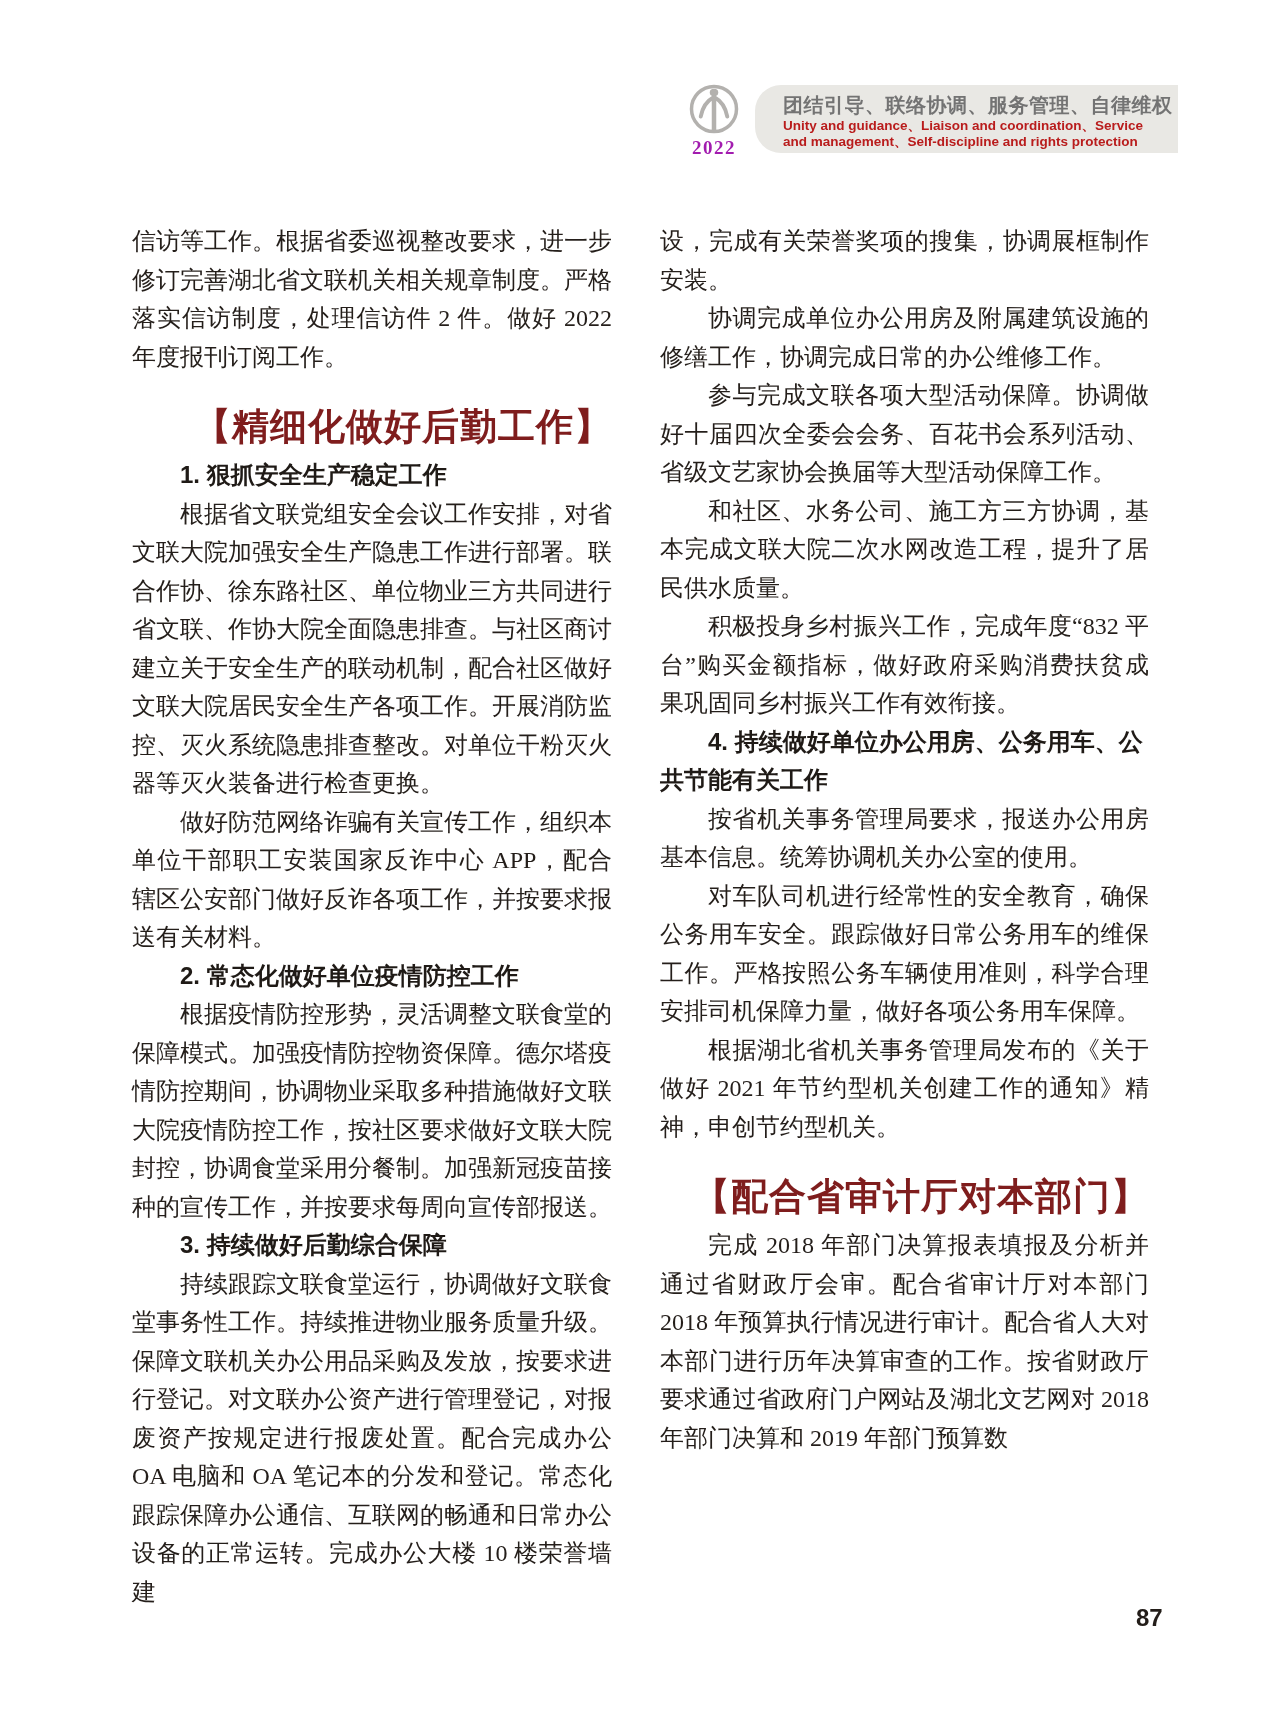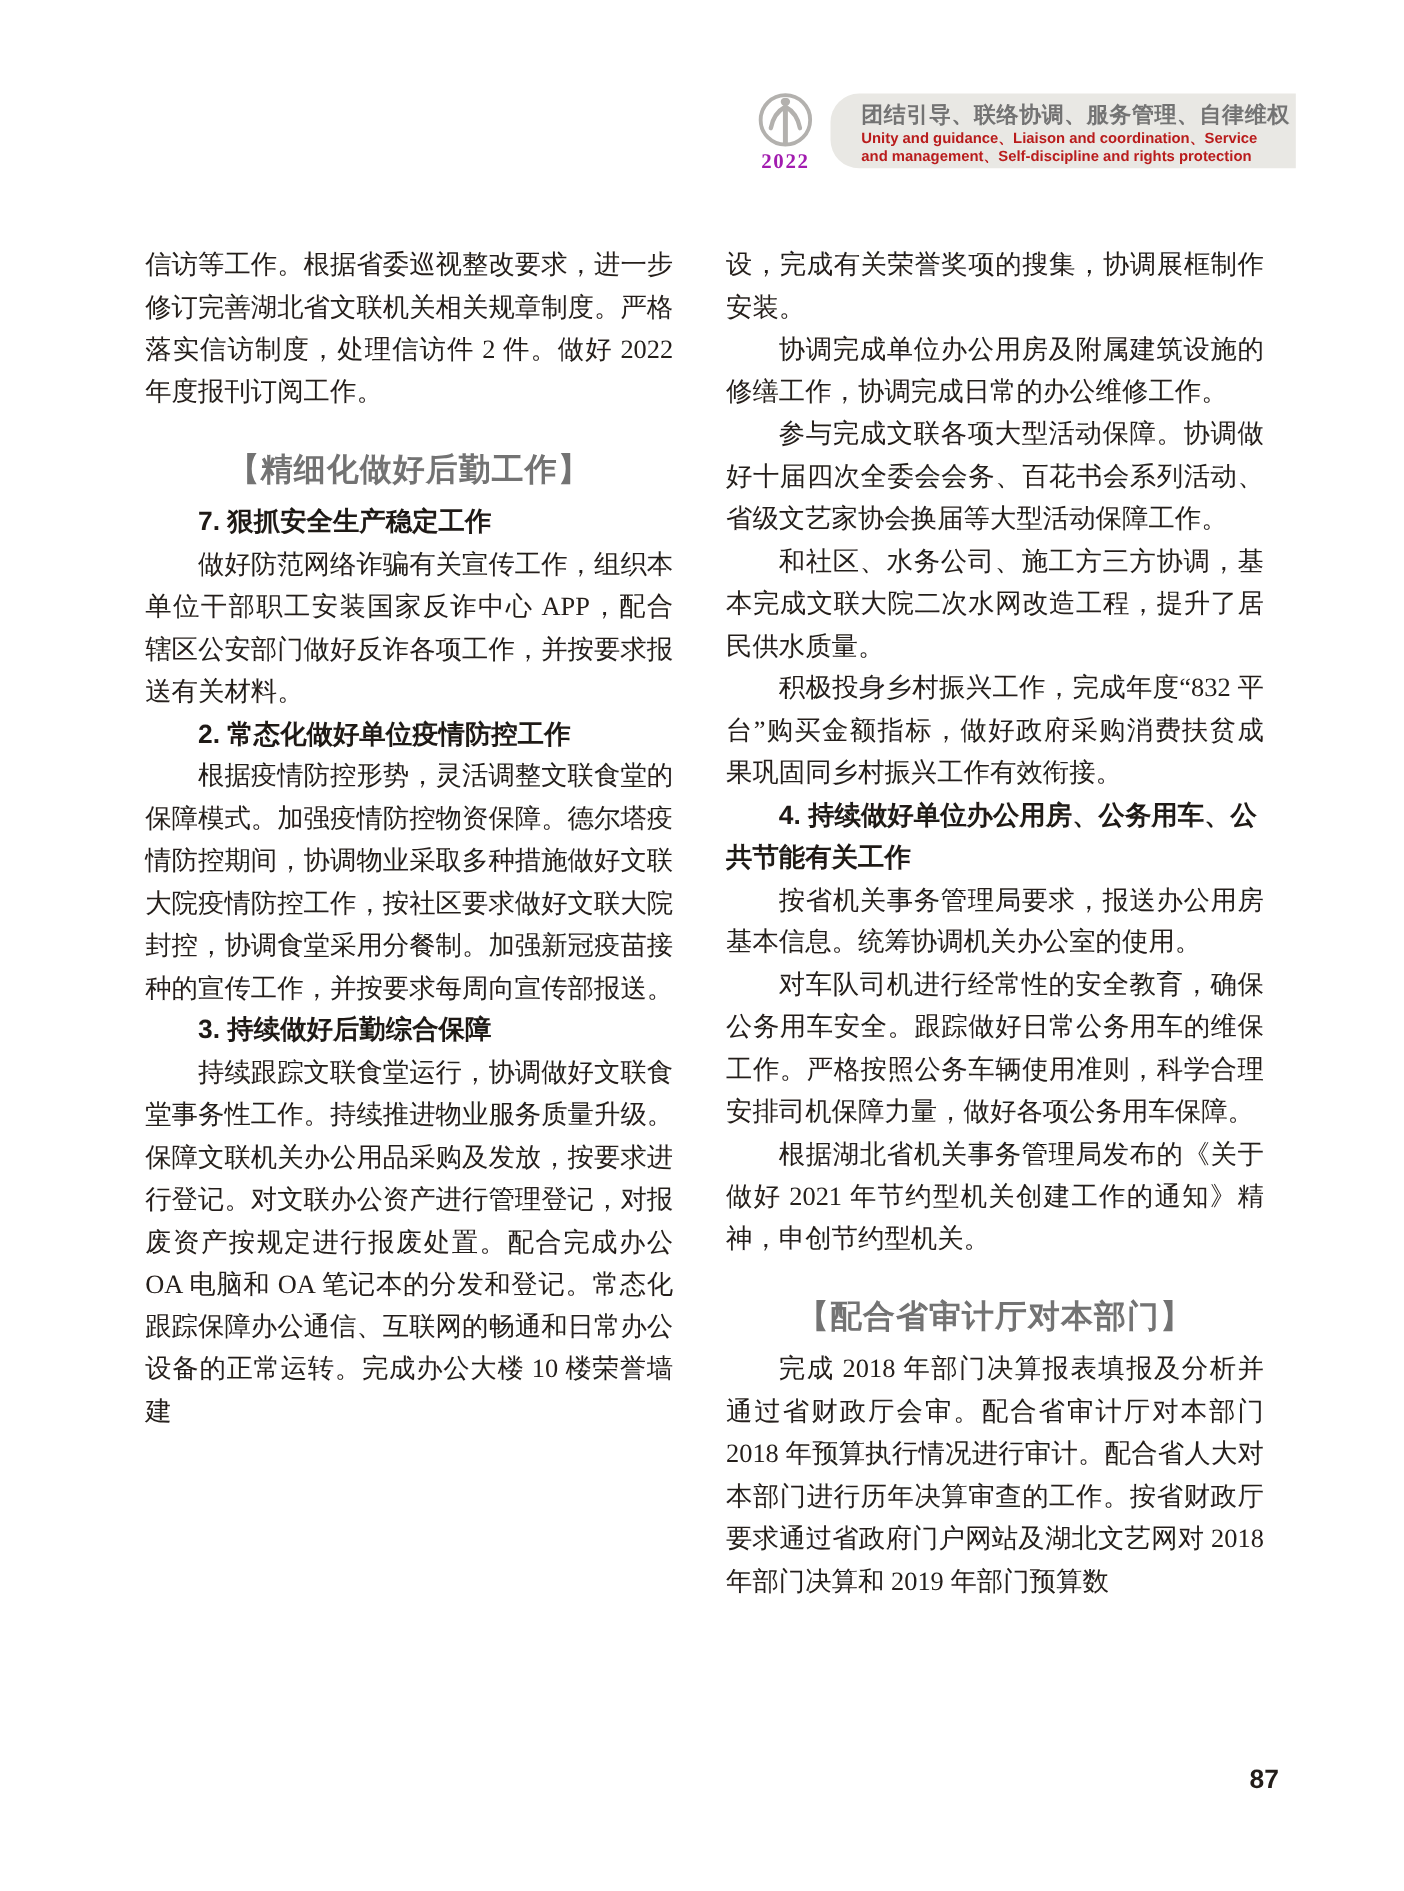--- a/index.html
+++ b/index.html
@@ -52,25 +52,25 @@
     text-align:justify;
   }
   .col-left  { left:132px; width:480px; }
   .col-right { left:660px; width:489px; }
 
   .body-para { text-indent:2em; }
   .body-para.cont { text-indent:0; }
 
   .section-heading {
     font-family:"Liberation Sans", sans-serif;
-    font-weight:bold; font-size:29px; line-height:42px;
+    font-weight:bold; font-size:37px; line-height:42px;
     margin:30px 0 8px 0;
     letter-spacing:1px;
-    text-align:center;
-    color:#737373;
+    text-align:right;
+    color:#7f1d1d;
   }
   .sub-heading {
     font-family:"Liberation Sans", sans-serif;
     font-weight:bold; font-size:24px; line-height:38.5px;
     text-indent:2em;
     text-align:left;
     color:#1f1a16;
   }
 
   
@@ -100,21 +100,22 @@
   </div>
 
   <div class="banner">
     <div class="banner-cn">团结引导、联络协调、服务管理、自律维权</div>
     <div class="banner-en">Unity and guidance、Liaison and coordination、Service and management、Self-discipline and rights protection</div>
   </div>
 
   <div class="col col-left">
     <p class="body-para cont">信访等工作。根据省委巡视整改要求，进一步修订完善湖北省文联机关相关规章制度。严格落实信访制度，处理信访件 2 件。做好 2022 年度报刊订阅工作。</p>
     <h2 class="section-heading">【精细化做好后勤工作】</h2>
-    <h3 class="sub-heading">7. 狠抓安全生产稳定工作</h3>
+    <h3 class="sub-heading">1. 狠抓安全生产稳定工作</h3>
+    <p class="body-para">根据省文联党组安全会议工作安排，对省文联大院加强安全生产隐患工作进行部署。联合作协、徐东路社区、单位物业三方共同进行省文联、作协大院全面隐患排查。与社区商讨建立关于安全生产的联动机制，配合社区做好文联大院居民安全生产各项工作。开展消防监控、灭火系统隐患排查整改。对单位干粉灭火器等灭火装备进行检查更换。</p>
     <p class="body-para">做好防范网络诈骗有关宣传工作，组织本单位干部职工安装国家反诈中心 APP，配合辖区公安部门做好反诈各项工作，并按要求报送有关材料。</p>
     <h3 class="sub-heading">2. 常态化做好单位疫情防控工作</h3>
     <p class="body-para">根据疫情防控形势，灵活调整文联食堂的保障模式。加强疫情防控物资保障。德尔塔疫情防控期间，协调物业采取多种措施做好文联大院疫情防控工作，按社区要求做好文联大院封控，协调食堂采用分餐制。加强新冠疫苗接种的宣传工作，并按要求每周向宣传部报送。</p>
     <h3 class="sub-heading">3. 持续做好后勤综合保障</h3>
     <p class="body-para">持续跟踪文联食堂运行，协调做好文联食堂事务性工作。持续推进物业服务质量升级。保障文联机关办公用品采购及发放，按要求进行登记。对文联办公资产进行管理登记，对报废资产按规定进行报废处置。配合完成办公 OA 电脑和 OA 笔记本的分发和登记。常态化跟踪保障办公通信、互联网的畅通和日常办公设备的正常运转。完成办公大楼 10 楼荣誉墙建</p>
   </div>
 
   <div class="col col-right">
     <p class="body-para cont">设，完成有关荣誉奖项的搜集，协调展框制作安装。</p>
     <p class="body-para">协调完成单位办公用房及附属建筑设施的修缮工作，协调完成日常的办公维修工作。</p>

